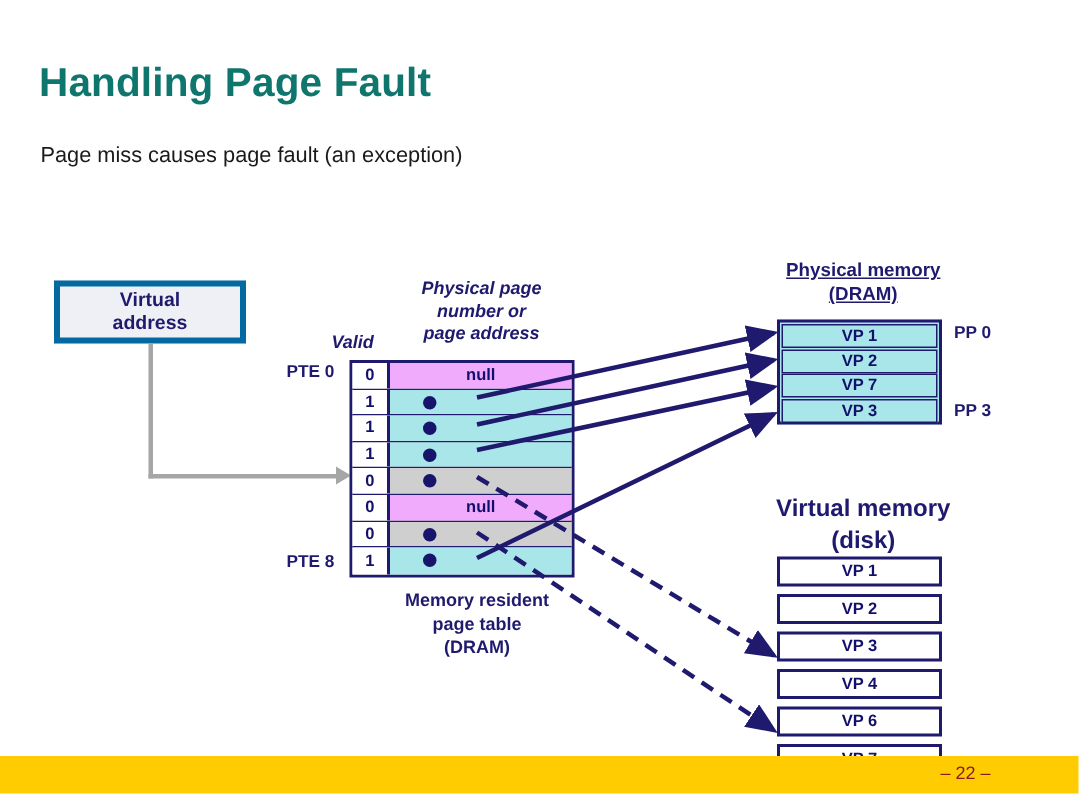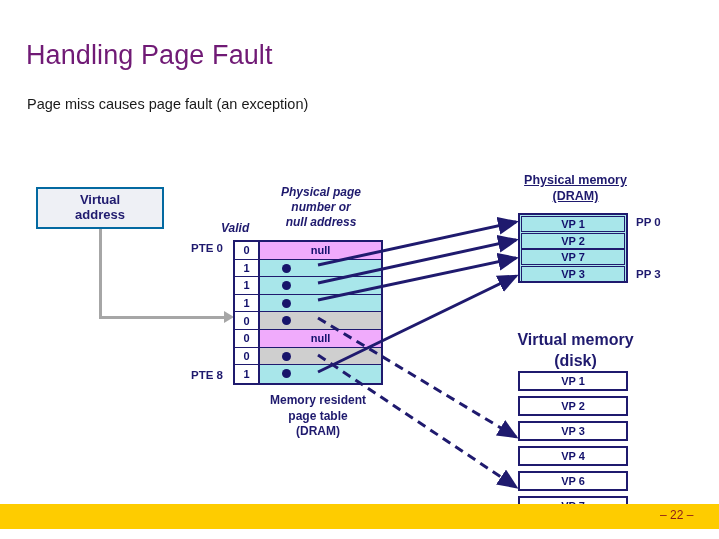--- a/index.html
+++ b/index.html
@@ -7,34 +7,34 @@
     width:719px;height:539px;position:relative;overflow:hidden;
     background:#ffffff;
     font-family:"Liberation Sans","DejaVu Sans",sans-serif;
     color:#000;
   }
   #slide{position:absolute;left:0;top:0;width:719px;height:539px;}
 
   
   .title{
     position:absolute;left:26px;top:40px;
-    font-size:27px;font-weight:normal;letter-spacing:.1px;
-    color:#701a75;white-space:nowrap;
+    font-size:27px;font-weight:bold;letter-spacing:.1px;
+    color:#0f766e;white-space:nowrap;
   }
   .bullet{
     position:absolute;left:27px;
     font-size:14.5px;color:#1a1a1a;white-space:nowrap;
   }
   .bullet.b1{top:96px;}
   .bullet.b2{top:132px;}
 
   
   .vaddr-box{
     position:absolute;left:36px;top:187px;width:128px;height:42px;
-    border:2px solid #0369a1;background:#eef0f5;
+    border:4px solid #0369a1;background:#eef0f5;
     display:flex;align-items:center;justify-content:center;
     text-align:center;line-height:1.12;
     font-size:13px;font-weight:bold;color:#1f1a6e;
     box-sizing:border-box;
   }
 
   
   .grey-v{position:absolute;left:99px;top:229px;width:3px;height:90px;background:#a6a6a6;}
   .grey-h{position:absolute;left:99px;top:316px;width:127px;height:3px;background:#a6a6a6;}
   .grey-head{
@@ -130,21 +130,21 @@
   }
 
   
   .wires{position:absolute;left:0;top:0;width:719px;height:539px;pointer-events:none;}
 
   
   .footbar{
     position:absolute;left:0;top:504px;width:719px;height:25px;background:#fecc00;
   }
   .pagenum{
-    position:absolute;left:660px;top:508px;
+    position:absolute;left:627px;top:508px;
     font-size:12px;color:#8b1a1a;white-space:nowrap;
   }
 </style>
 </head>
 <body>
 
 <div id="slide">
 
   <div class="title">Handling Page Fault</div>
   <div class="bullet b1">Page miss causes page fault (an exception)</div>
@@ -155,21 +155,21 @@
       <span>address</span>
     </span>
   </div>
   <div class="grey-v"></div>
   <div class="grey-h"></div>
   <div class="grey-head"></div>
 
   <div class="pt-head">
     <span>Physical page</span><br>
     <span>number or</span><br>
-    <span>null address</span>
+    <span>page address</span>
   </div>
   <div class="valid-head">Valid</div>
   <div class="pte-lab t">PTE 0</div>
   <div class="pte-lab b">PTE 8</div>
 
   <div class="pt" id="page-table">
       <div class="pt-row">
         <div class="pt-valid">0</div>
         <div class="pt-val fill-white">null</div>
       </div>

